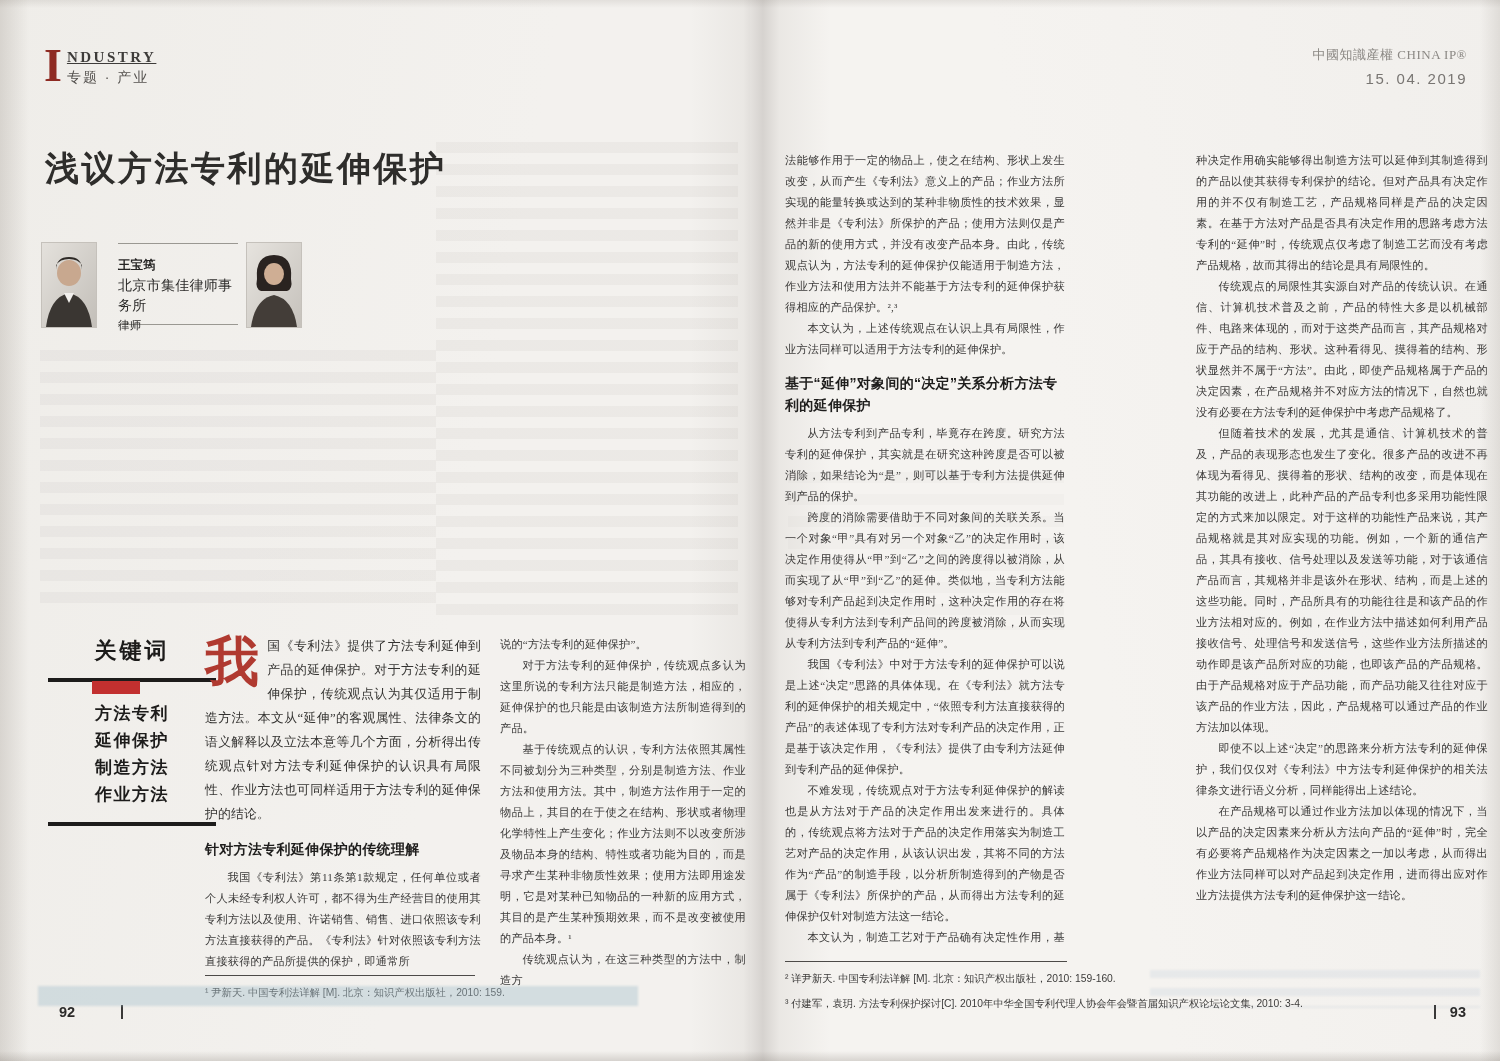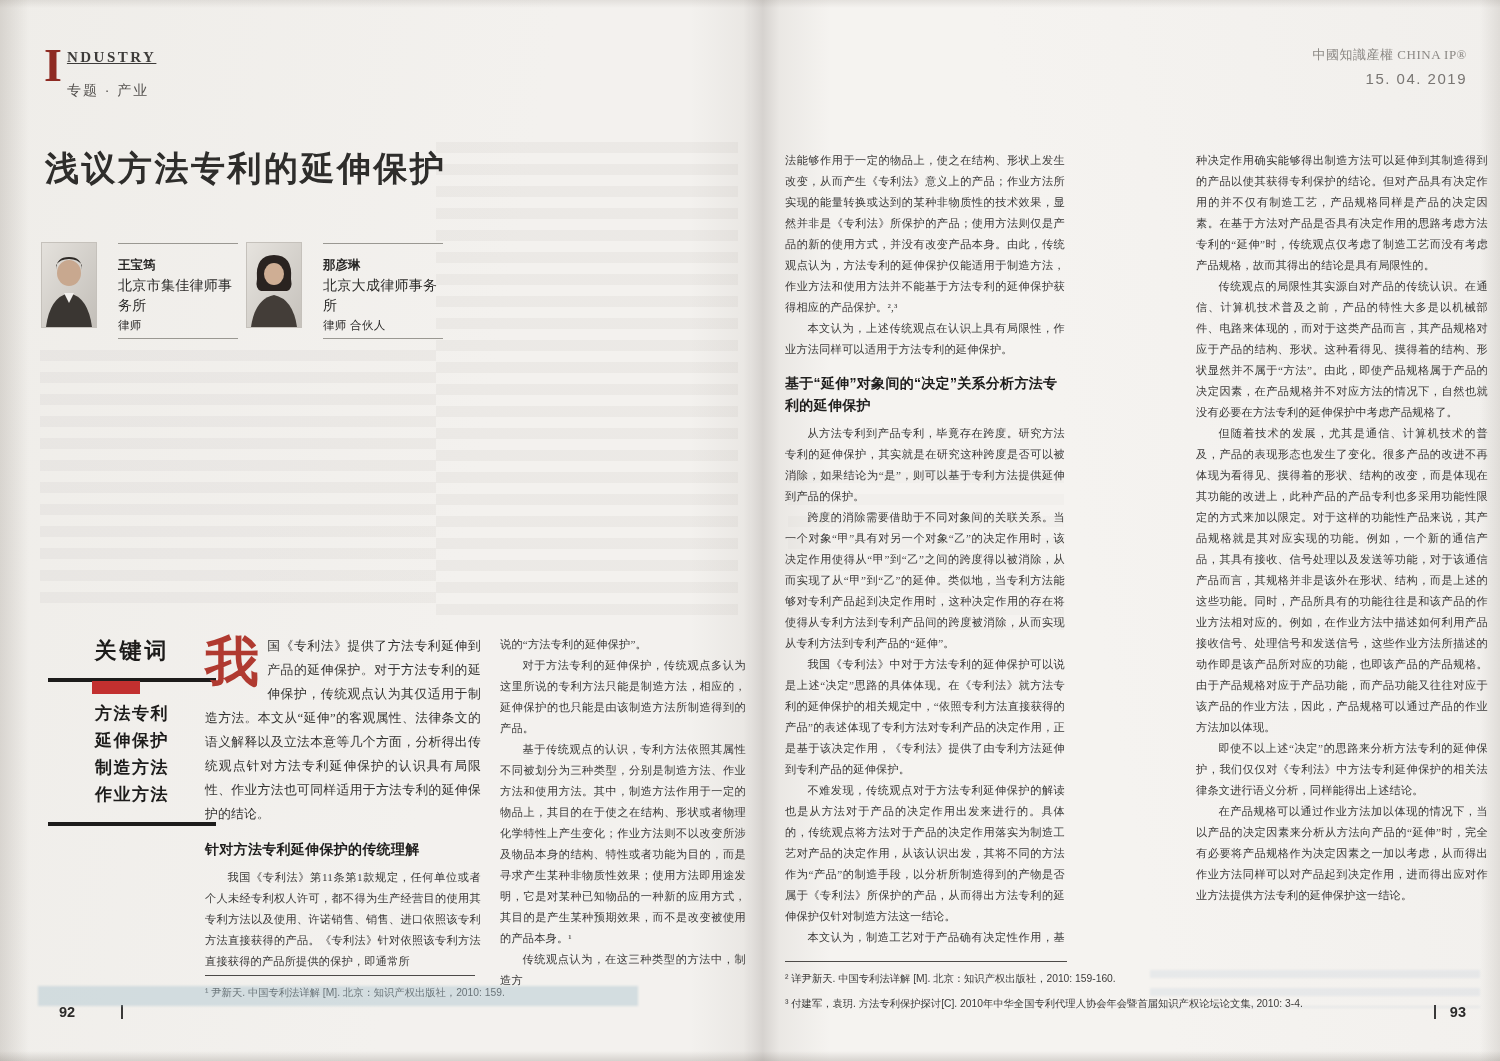--- a/index.html
+++ b/index.html
@@ -24,31 +24,31 @@
   .bleed-lines{background:repeating-linear-gradient(to bottom,rgba(110,100,95,.05) 0 11px,rgba(0,0,0,0) 11px 22px);filter:blur(.7px);}
   .bleed-lines.lighter{opacity:.55;}
   .bleed-band{background:rgba(168,192,206,.42);filter:blur(1.2px);}
   .bleed-band2{background:repeating-linear-gradient(to bottom,rgba(100,140,180,.09) 0 8px,rgba(0,0,0,0) 8px 18px);filter:blur(.8px);}
 
   
   .ind{position:absolute;left:44px;top:46px;display:flex;}
   .ind-i{font-family:"Liberation Serif",serif;font-size:46px;line-height:40px;font-weight:700;color:#8e2a22;}
   .ind-right{margin-left:5px;padding-top:3px;}
   .ind-rest{display:block;font-family:"Liberation Serif",serif;font-size:15px;letter-spacing:2.5px;color:#3e3c3a;font-weight:600;text-decoration:underline;}
-  .ind-sub{display:block;font-size:14px;color:#55524f;margin-top:16px;letter-spacing:2px;}
+  .ind-sub{display:block;font-size:14px;color:#55524f;margin-top:3px;letter-spacing:2px;}
 
   .title{position:absolute;left:45px;top:146px;margin:0;font-size:34px;font-weight:900;
     color:#2e2d2b;letter-spacing:2.5px;font-family:"Liberation Sans",sans-serif;}
 
   
   .authors{position:absolute;left:42px;top:243px;width:660px;height:90px;}
   .author{position:absolute;top:0;width:200px;height:86px;}
   .author.a2{left:205px;}
   .photo{position:absolute;left:0;top:0;width:54px;height:84px;background:#dcd8d3;outline:1px solid #c5c1bb;}
-  .ainfo{position:absolute;left:76px;top:0;width:120px;height:96px;box-sizing:border-box;
+  .ainfo{position:absolute;left:76px;top:0;width:120px;height:82px;box-sizing:border-box;
     border-top:1px solid #9a9892;border-bottom:1px solid #9a9892;padding-top:11px;}
   .a-name{font-size:12.5px;font-weight:700;color:#262524;line-height:20px;}
   .a-org{font-size:14px;color:#2c2b2a;line-height:20px;letter-spacing:.3px;}
   .a-role{font-size:11.5px;color:#2c2b2a;line-height:20px;letter-spacing:.3px;}
 
   
   .keywords{position:absolute;left:48px;top:636px;width:168px;text-align:center;}
   .kw-head{font-family:"Liberation Serif",serif;font-size:22px;font-weight:700;color:#1c1b1a;letter-spacing:3px;}
   .kw-bar{position:relative;height:4px;background:#1d1c1b;margin:12px 0 18px;}
   .kw-red{position:absolute;left:44px;top:3px;width:48px;height:13px;}
@@ -144,25 +144,20 @@
           <defs>
               <linearGradient id="g2" x1="0" y1="0" x2="1" y2="1">
             <stop offset="0" stop-color="#e6e3de"></stop>
                 <stop offset="1" stop-color="#c6c2bc"></stop>
               </linearGradient>
             </defs>
           <path d="M10 36 Q8 12 27 12 Q46 12 44 36 Q46 46 40 48 L14 48 Q8 46 10 36 Z" fill="#2a2320"></path>
           <ellipse cx="27" cy="31" rx="10" ry="11" fill="#cfae94"></ellipse>
           <path d="M4 84 Q8 56 27 52 Q46 56 50 84 Z" fill="#433d38"></path>
         </svg>
-        <div class="ainfo">
-          <div class="a-name">那彦琳</div>
-          <div class="a-org">北京大成律师事务所</div>
-          <div class="a-role">律师 合伙人</div>
-        </div>
       </div>
     </div>
 
     <aside class="keywords">
       <div class="kw-head">关键词</div>
       <div class="kw-bar">
           <span class="kw-red" style="background: rgb(194, 48, 47);"></span>
         </div>
       <div class="kw-item">方法专利</div>
       <div class="kw-item">延伸保护</div>

